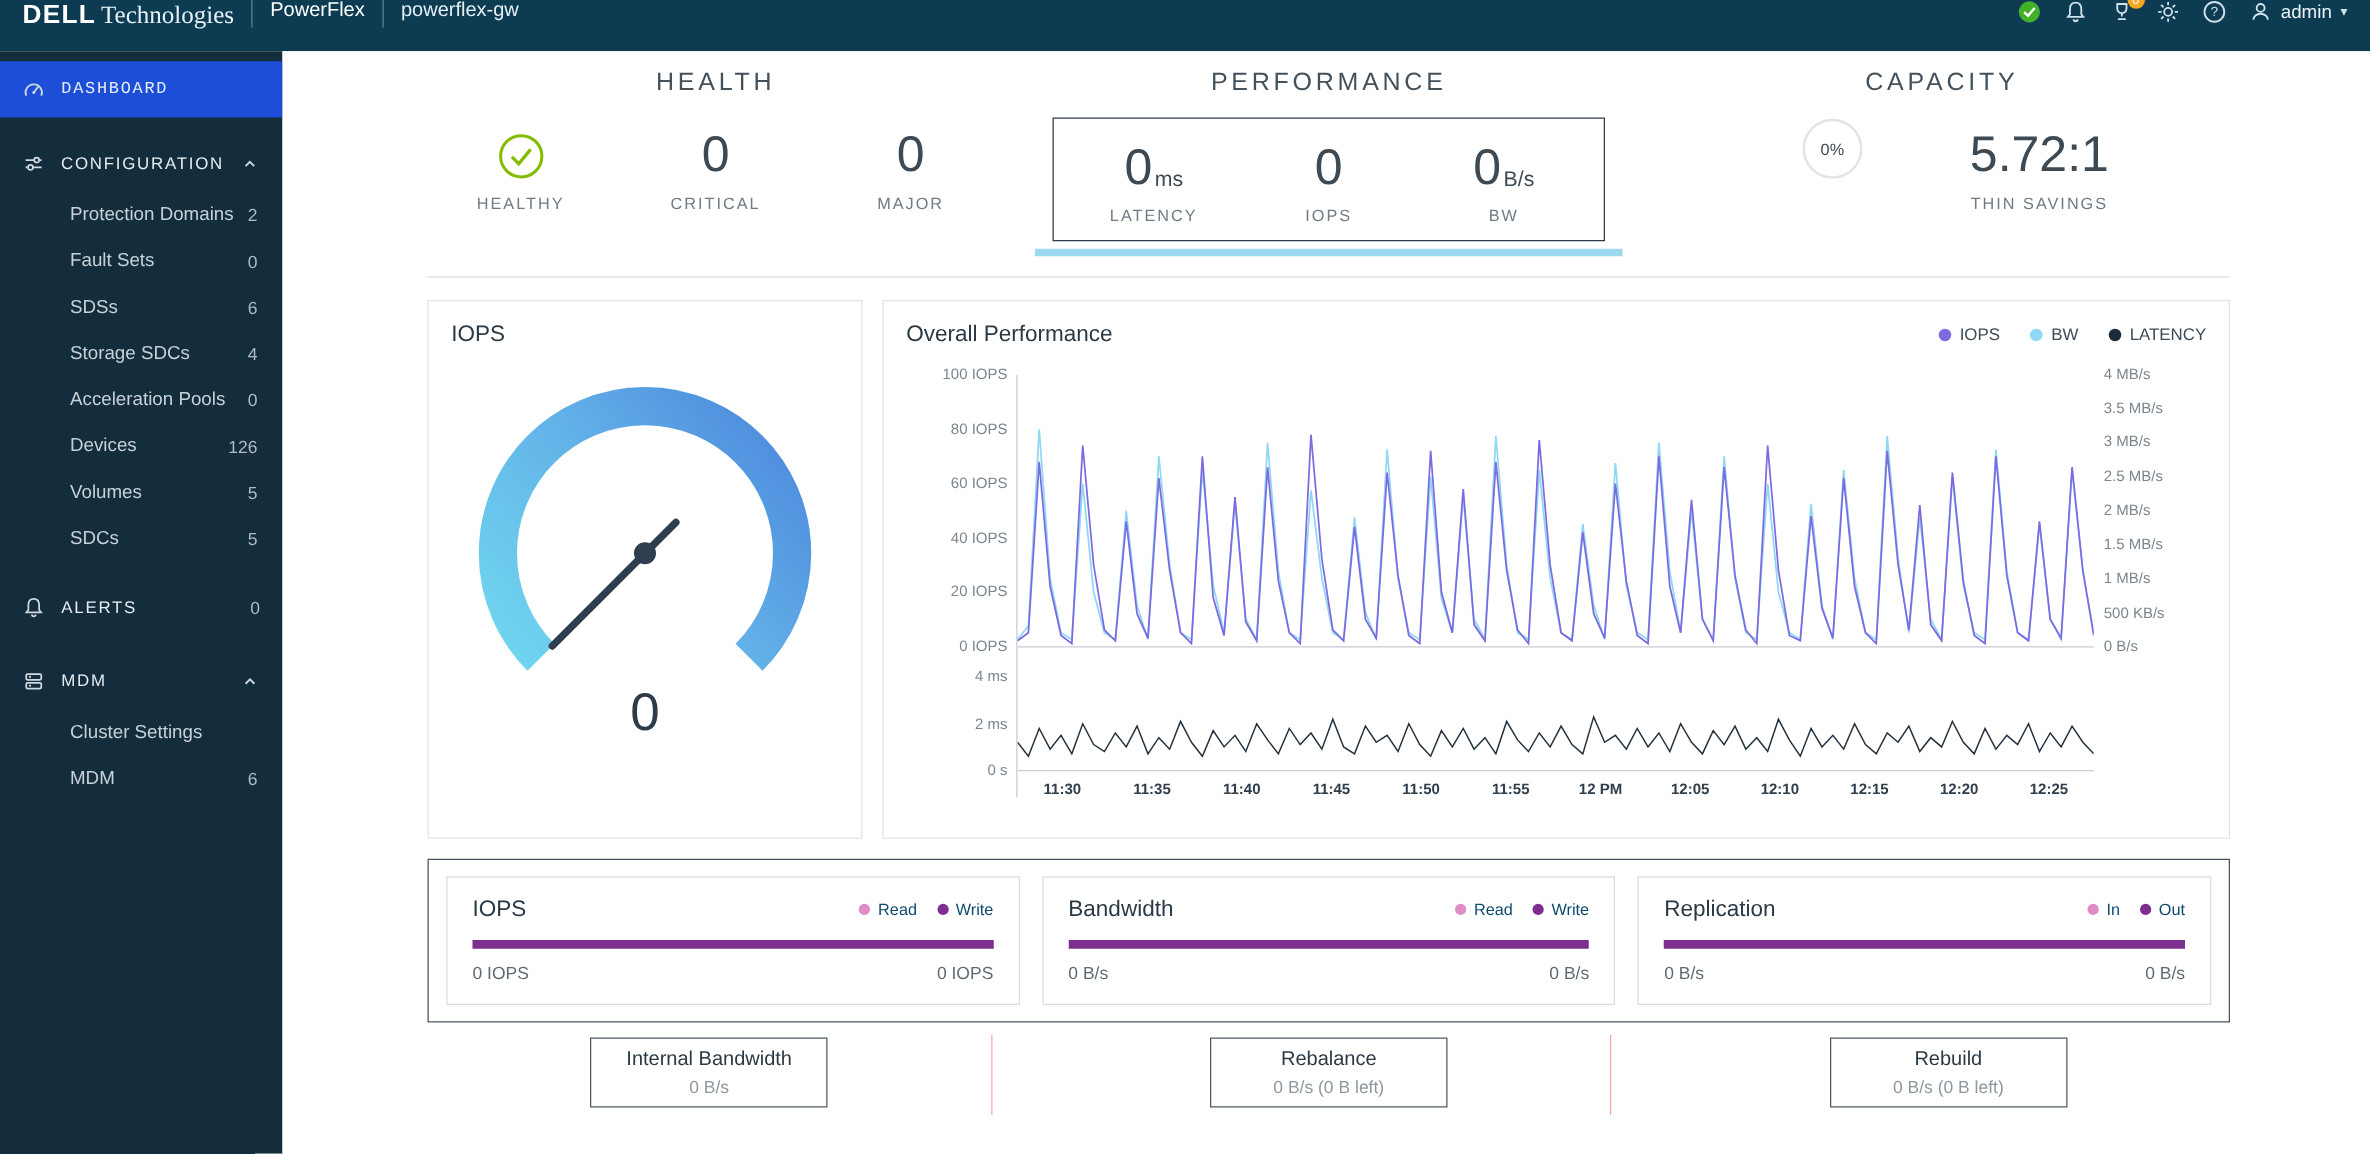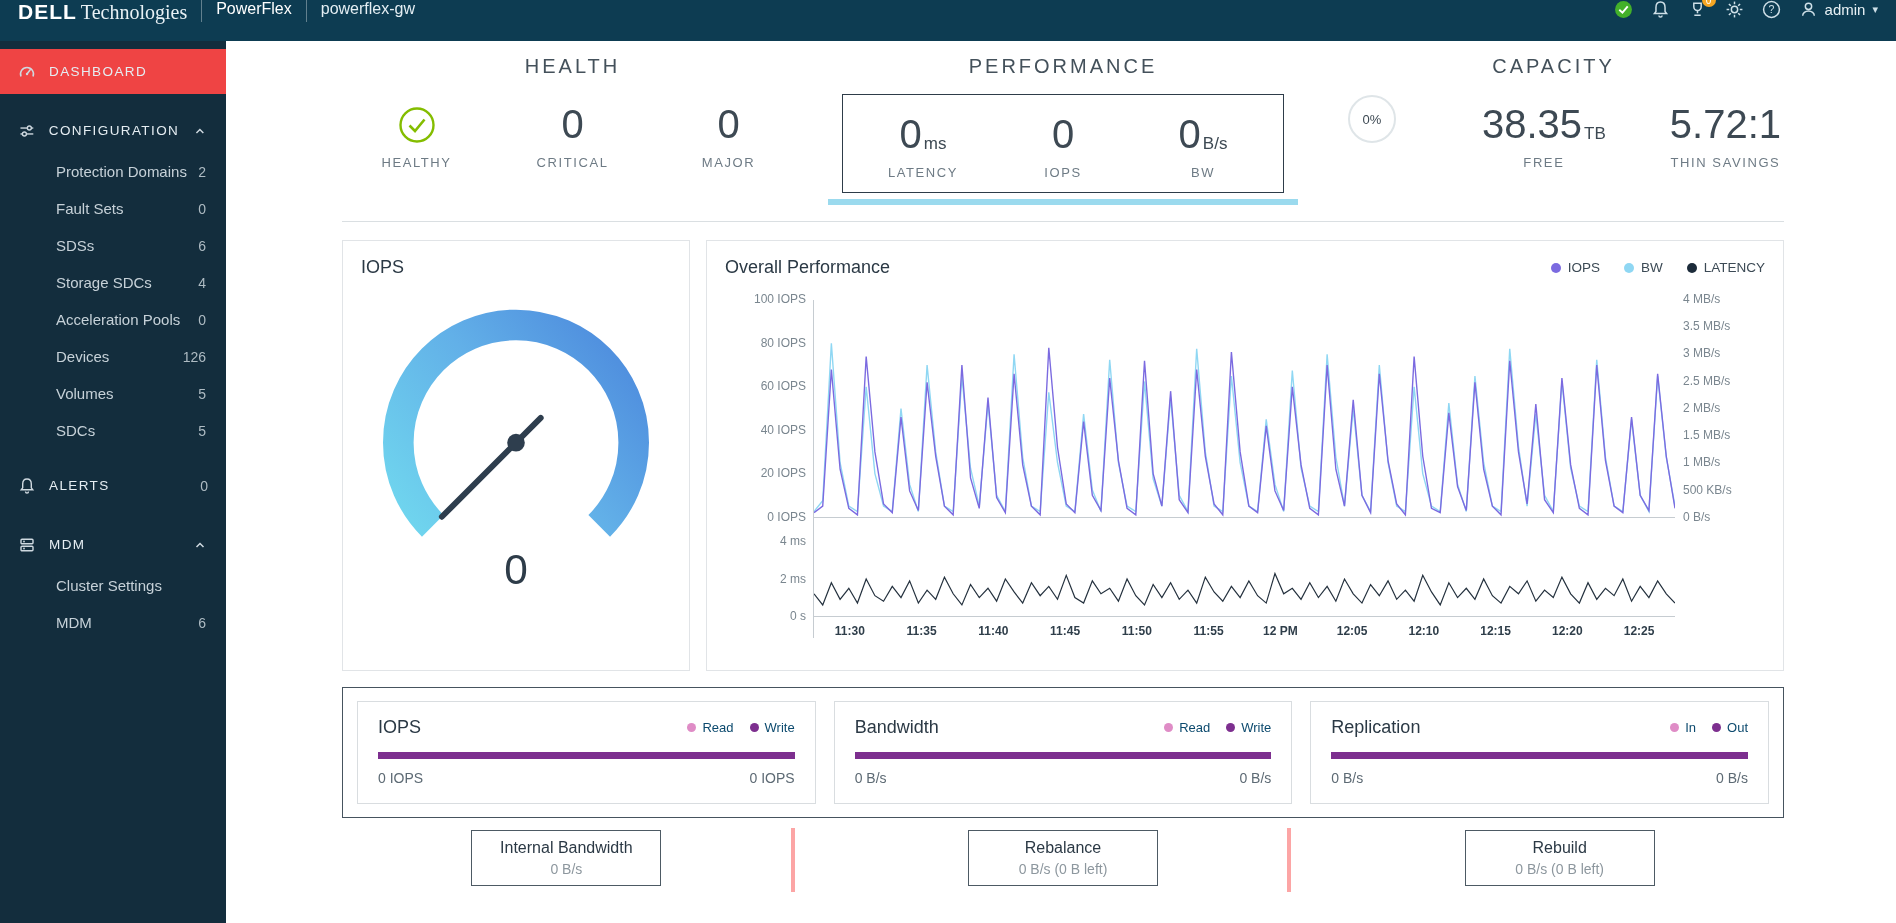--- a/index.html
+++ b/index.html
@@ -19,21 +19,21 @@
   .tb-badge { position:absolute; top:-7px; right:-9px; background:#f5a623; color:#fff; font-size:10px; min-width:14px; height:14px; border-radius:7px; display:flex; align-items:center; justify-content:center; padding:0 3px; }
   .tb-user { display:flex; align-items:center; gap:7px; font-size:15px; color:#e8f1f5; cursor:pointer; }
   .caret { font-size:11px; color:#cfe0e8; }
 
   
   .shell { display:flex; height:882px; }
 
   
   .sidebar { width:226px; background:#132d3d; padding-top:8px; flex:none; }
   .side-item { height:45px; display:flex; align-items:center; gap:13px; padding:0 18px; color:#e5edf2; cursor:pointer; }
-  .side-item.active { background:#ef4444; }
+  .side-item.active { background:#1d4ed8;font-family:Liberation Mono, monospace; }
   .side-label { font-size:13.5px; letter-spacing:1.4px; font-weight:500; }
   .side-item .chev { margin-left:auto; }
   .side-sec { margin-top:14px; }
   .side-child { height:37px; display:flex; align-items:center; padding:0 20px 0 56px; color:#c6d1d8; font-size:15px; cursor:pointer; }
   .c-count { margin-left:auto; color:#aebbc3; font-size:14px; }
   .icon-svg { display:block; }
 
   
   .main { flex:1; background:#fff; padding:14px 112px 0 116px; overflow:hidden; }
 
@@ -92,21 +92,21 @@
   .bg-title { font-size:18px; color:#2b3945; }
   .bg-legend { margin-left:auto; display:flex; gap:16px; }
   .bg-leg { display:flex; align-items:center; gap:6px; font-size:13px; color:#0c4a6e; }
   .bg-leg .dot { width:9px; height:9px; }
   .bg-bar { height:7px; background:#7d2f8f; margin-top:14px; }
   .bg-vals { display:flex; justify-content:space-between; margin-top:11px; font-size:14px; color:#5d6a74; }
 
   
   .footer-row { margin-top:10px; display:flex; }
   .f-col { flex:1; display:flex; justify-content:center; padding:2px 0 6px; }
-  .f-col + .f-col { border-left:4px solid #fca5a5;padding-left:44px; }
+  .f-col + .f-col { border-left:1px solid #fca5a5;padding-left:44px; }
   .f-box { border:1px solid #4d5a64; min-width:190px; padding:8px 22px; text-align:center; background:#fff; }
   .f-title { font-size:16px; color:#2b3945; }
   .f-val { font-size:14px; color:#8d979e; margin-top:4px; }
 </style>
 </head>
 <body>
 
 <header class="topbar">
   <div class="brand">
     <span class="dell">DELL</span>
@@ -316,27 +316,20 @@
         <div class="perf-underline"></div>
       </div>
 
       <div class="sum-col">
         <div class="sum-title">CAPACITY</div>
         <div class="metrics">
           <div class="metric">
             <div class="cap-circlebox">
                 <div class="cap-circle">0%</div>
               </div>
-          </div>
-          <div class="metric">
-            <div class="m-val">
-                <span>38.35</span>
-                <span class="unit">TB</span>
-              </div>
-            <div class="m-lbl">FREE</div>
           </div>
           <div class="metric">
             <div class="m-val">5.72:1</div>
             <div class="m-lbl">THIN SAVINGS</div>
           </div>
         </div>
       </div>
     </section>
 
     <div class="divider"></div>

